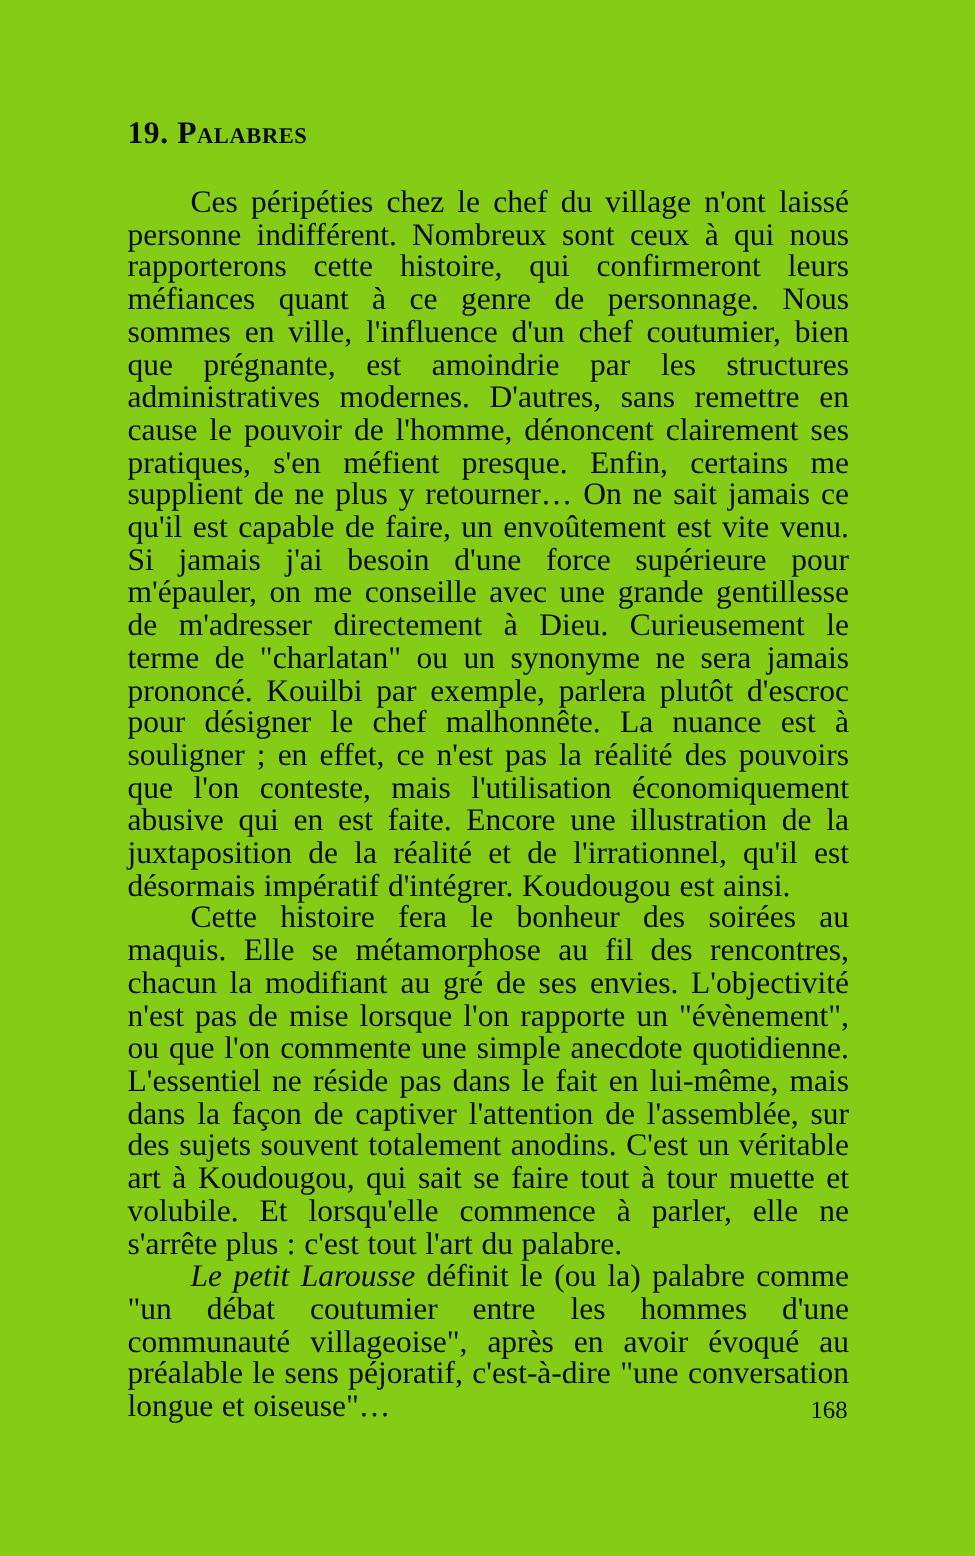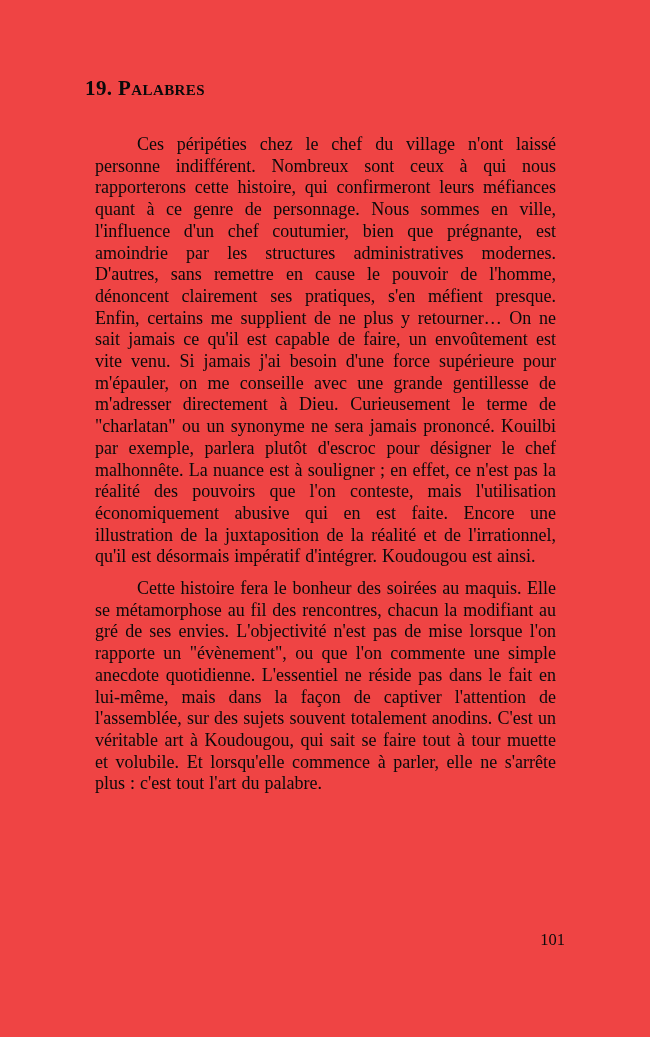--- a/index.html
+++ b/index.html
@@ -8,44 +8,44 @@
     background: #ffffff;
     width: 650px;
     height: 1037px;
     font-family: "Liberation Serif", serif;
     color: #0a0a0a;
   }
   .page {
     position: relative;
     width: 650px;
     height: 1037px;
-    background: #ef4444;
+    background: #84cc16;
     overflow: hidden;
   }
   .chapter-heading {
     position: absolute;
     left: 85px;
     top: 76px;
     margin: 0;
     font-size: 21px;
     font-weight: 700;
     font-variant: small-caps;
     letter-spacing: 0.4px;
   }
   .body-text {
     position: absolute;
     left: 85px;
     top: 124px;
     width: 481px;
   }
   .para {
-    margin: 10px;
+    margin: 0;
     text-align: justify;
     text-indent: 42px;
-    font-size: 18px;
+    font-size: 21px;
     line-height: 21.7px;
     word-spacing: 0.5px;
   }
   .italic { font-style: italic; }
   .page-number {
     position: absolute;
     right: 85px;
     top: 930px;
     font-size: 16.5px;
   }
@@ -53,17 +53,18 @@
 </head>
 <body>
 
 <div class="page">
 
   <h1 class="chapter-heading">19. Palabres</h1>
 
   <div class="body-text">
     <p class="para">Ces péripéties chez le chef du village n'ont laissé personne indifférent. Nombreux sont ceux à qui nous rapporterons cette histoire, qui confirmeront leurs méfiances quant à ce genre de personnage. Nous sommes en ville, l'influence d'un chef coutumier, bien que prégnante, est amoindrie par les structures administratives modernes. D'autres, sans remettre en cause le pouvoir de l'homme, dénoncent clairement ses pratiques, s'en méfient presque. Enfin, certains me supplient de ne plus y retourner… On ne sait jamais ce qu'il est capable de faire, un envoûtement est vite venu. Si jamais j'ai besoin d'une force supérieure pour m'épauler, on me conseille avec une grande gentillesse de m'adresser directement à Dieu. Curieusement le terme de "charlatan" ou un synonyme ne sera jamais prononcé. Kouilbi par exemple, parlera plutôt d'escroc pour désigner le chef malhonnête. La nuance est à souligner ; en effet, ce n'est pas la réalité des pouvoirs que l'on conteste, mais l'utilisation économiquement abusive qui en est faite. Encore une illustration de la juxtaposition de la réalité et de l'irrationnel, qu'il est désormais impératif d'intégrer. Koudougou est ainsi.</p>
     <p class="para">Cette histoire fera le bonheur des soirées au maquis. Elle se métamorphose au fil des rencontres, chacun la modifiant au gré de ses envies. L'objectivité n'est pas de mise lorsque l'on rapporte un "évènement", ou que l'on commente une simple anecdote quotidienne. L'essentiel ne réside pas dans le fait en lui-même, mais dans la façon de captiver l'attention de l'assemblée, sur des sujets souvent totalement anodins. C'est un véritable art à Koudougou, qui sait se faire tout à tour muette et volubile. Et lorsqu'elle commence à parler, elle ne s'arrête plus : c'est tout l'art du palabre.</p>
+    <p class="para"><span class="italic">Le petit Larousse</span><span> définit le (ou la) palabre comme "un débat coutumier entre les hommes d'une communauté villageoise", après en avoir évoqué au préalable le sens péjoratif, c'est-à-dire "une conversation longue et oiseuse"…</span></p>
   </div>
 
-  <div class="page-number">101</div>
+  <div class="page-number">168</div>
 
 </div>
 
 </body></html>

